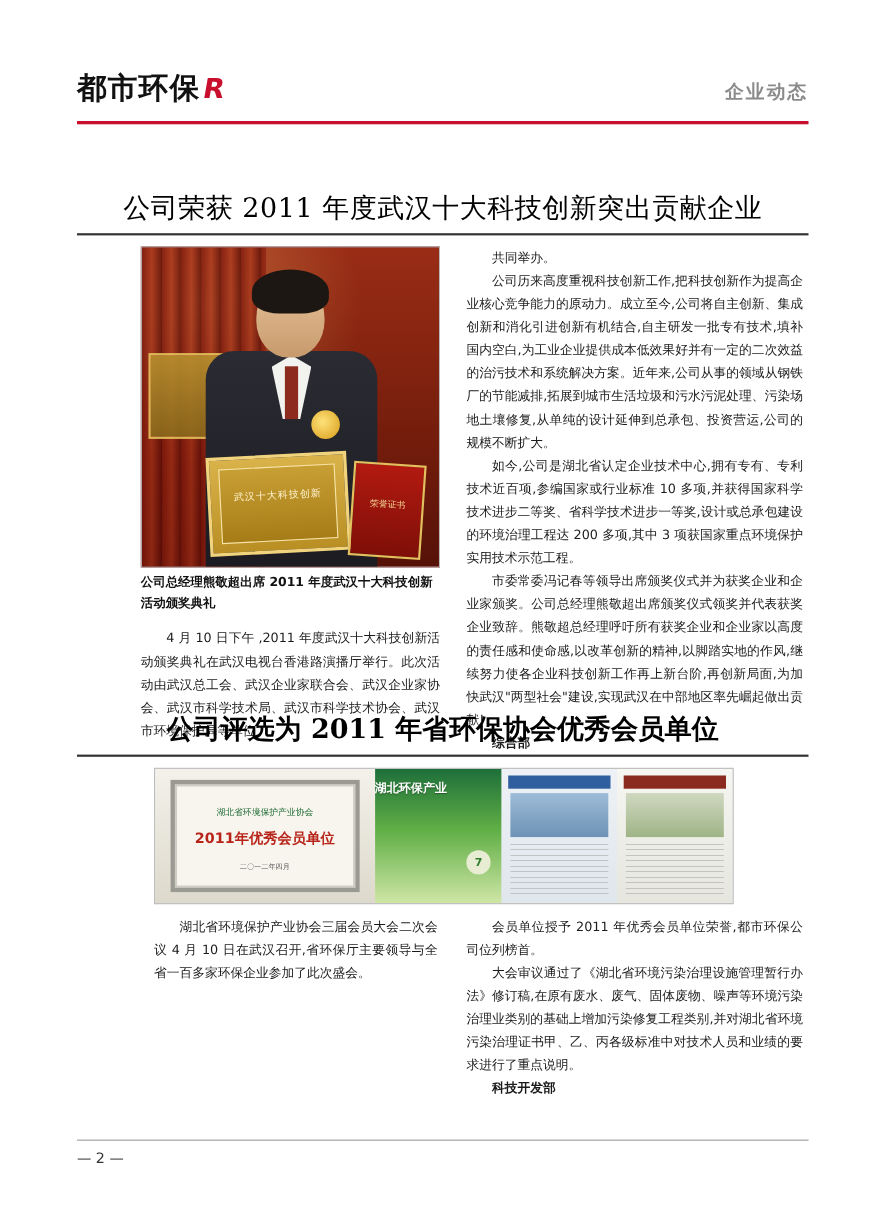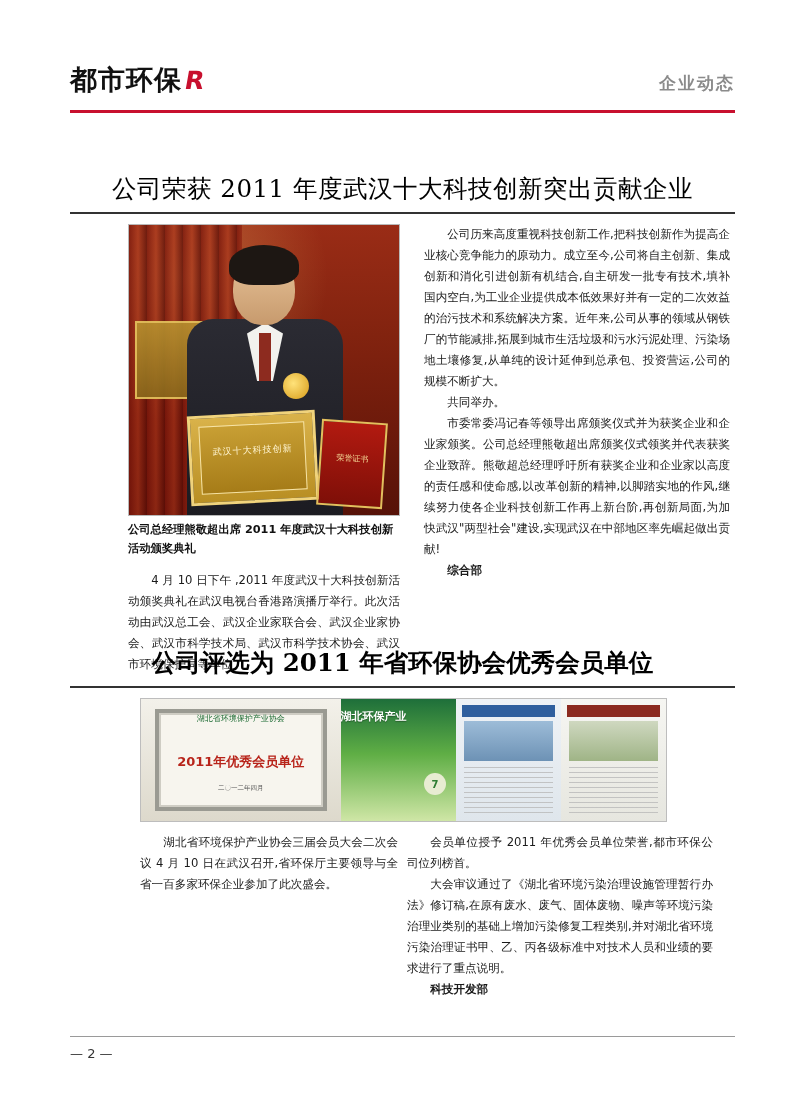--- a/index.html
+++ b/index.html
@@ -290,21 +290,21 @@
   .ps4 { width: 20%; background: linear-gradient(180deg,#f6f6f2,#e6e6df); }
 
   .ps1-frame {
     position: absolute;
     left: 14px; top: 10px; right: 14px; bottom: 10px;
     background: #f7f5ee;
     border: 4px solid #9a9a92;
     box-shadow: inset 0 0 0 2px #cfcdc4;
   }
   .ps1-l1 {
-    position: absolute; left: 0; right: 0; top: 0;
+    position: absolute; left: 0; right: 0; top: 20px;
     text-align: center; font-size: 8px; color: #1d6b33; font-family:"DejaVu Sans",sans-serif;
   }
   .ps1-l2 {
     position: absolute; left: 0; right: 0; top: 40px;
     text-align: center; font-size: 13px; font-weight: bold; color: #b8241a; font-family:"DejaVu Sans",sans-serif;
   }
   .ps1-l3 {
     position: absolute; left: 0; right: 0; bottom: 14px;
     text-align: center; font-size: 6.5px; color: #555; font-family:"DejaVu Sans",sans-serif;margin-top:48px;
   }
@@ -341,21 +341,21 @@
     left: 140px;
     top: 832px;
     width: 258px;
     font-family: "DejaVu Sans", sans-serif;
     font-size: 11.6px;
     line-height: 21px;
     text-align: justify;
   }
   .col2-right {
     position: absolute;
-    left: 407px;
+    left: 424px;
     top: 832px;
     width: 306px;
     font-family: "DejaVu Sans", sans-serif;
     font-size: 11.6px;
     line-height: 21px;
     text-align: justify;
   }
   .col2-left p, .col2-right p { margin: 0; text-indent: 2em; }
 
   .footer-rule {
@@ -410,22 +410,23 @@
     </div>
   </div>
 
   <div class="caption">公司总经理熊敬超出席 2011 年度武汉十大科技创新活动颁奖典礼</div>
 
   <div class="col-left">
     <p>4 月 10 日下午 ,2011 年度武汉十大科技创新活动颁奖典礼在武汉电视台香港路演播厅举行。此次活动由武汉总工会、武汉企业家联合会、武汉企业家协会、武汉市科学技术局、武汉市科学技术协会、武汉市环境保护局等单位</p>
   </div>
 
   <div class="col-right">
+    <p>共同举办。</p>
     <p>公司历来高度重视科技创新工作,把科技创新作为提高企业核心竞争能力的原动力。成立至今,公司将自主创新、集成创新和消化引进创新有机结合,自主研发一批专有技术,填补国内空白,为工业企业提供成本低效果好并有一定的二次效益的治污技术和系统解决方案。近年来,公司从事的领域从钢铁厂的节能减排,拓展到城市生活垃圾和污水污泥处理、污染场地土壤修复,从单纯的设计延伸到总承包、投资营运,公司的规模不断扩大。</p>
-    <p>共同举办。</p>
+    <p>如今,公司是湖北省认定企业技术中心,拥有专有、专利技术近百项,参编国家或行业标准 10 多项,并获得国家科学技术进步二等奖、省科学技术进步一等奖,设计或总承包建设的环境治理工程达 200 多项,其中 3 项获国家重点环境保护实用技术示范工程。</p>
     <p>市委常委冯记春等领导出席颁奖仪式并为获奖企业和企业家颁奖。公司总经理熊敬超出席颁奖仪式领奖并代表获奖企业致辞。熊敬超总经理呼吁所有获奖企业和企业家以高度的责任感和使命感,以改革创新的精神,以脚踏实地的作风,继续努力使各企业科技创新工作再上新台阶,再创新局面,为加快武汉"两型社会"建设,实现武汉在中部地区率先崛起做出贡献!</p>
     <p class="byline">综合部</p>
   </div>
 
   <div class="art2-title">公司评选为 2011 年省环保协会优秀会员单位</div>
   <div class="art2-rule"></div>
 
   <div class="photostrip">
     <div class="ps ps1">
       <div class="ps1-frame">

